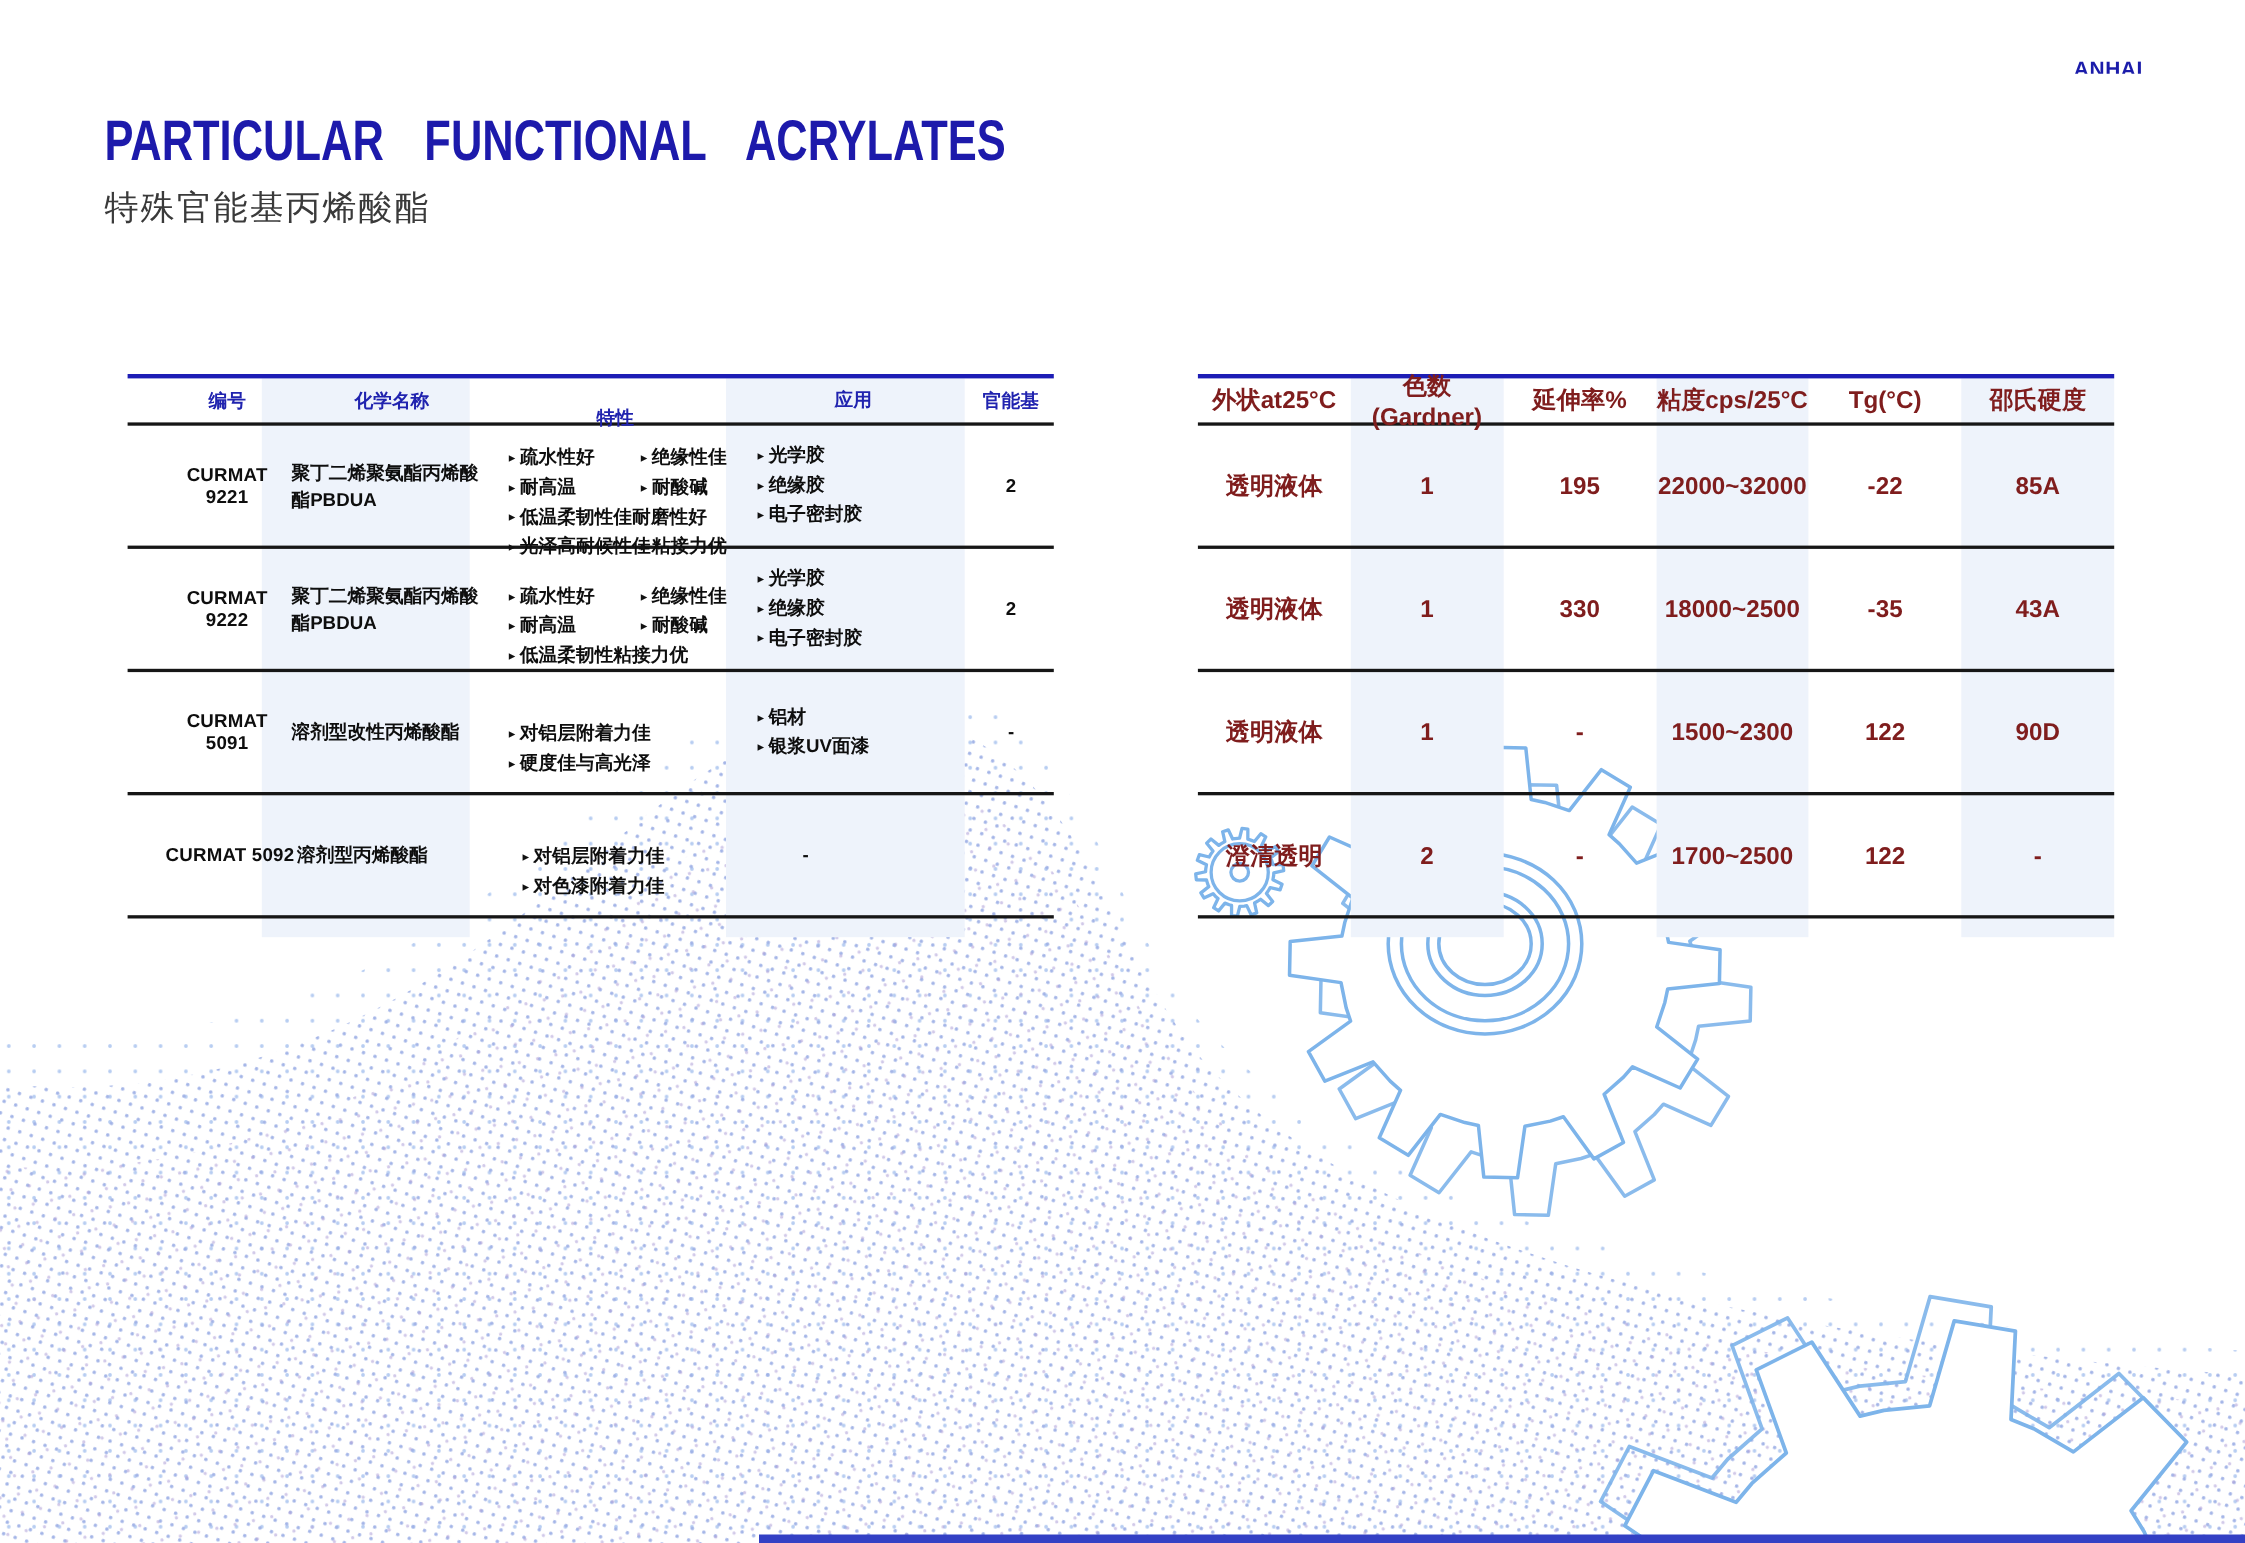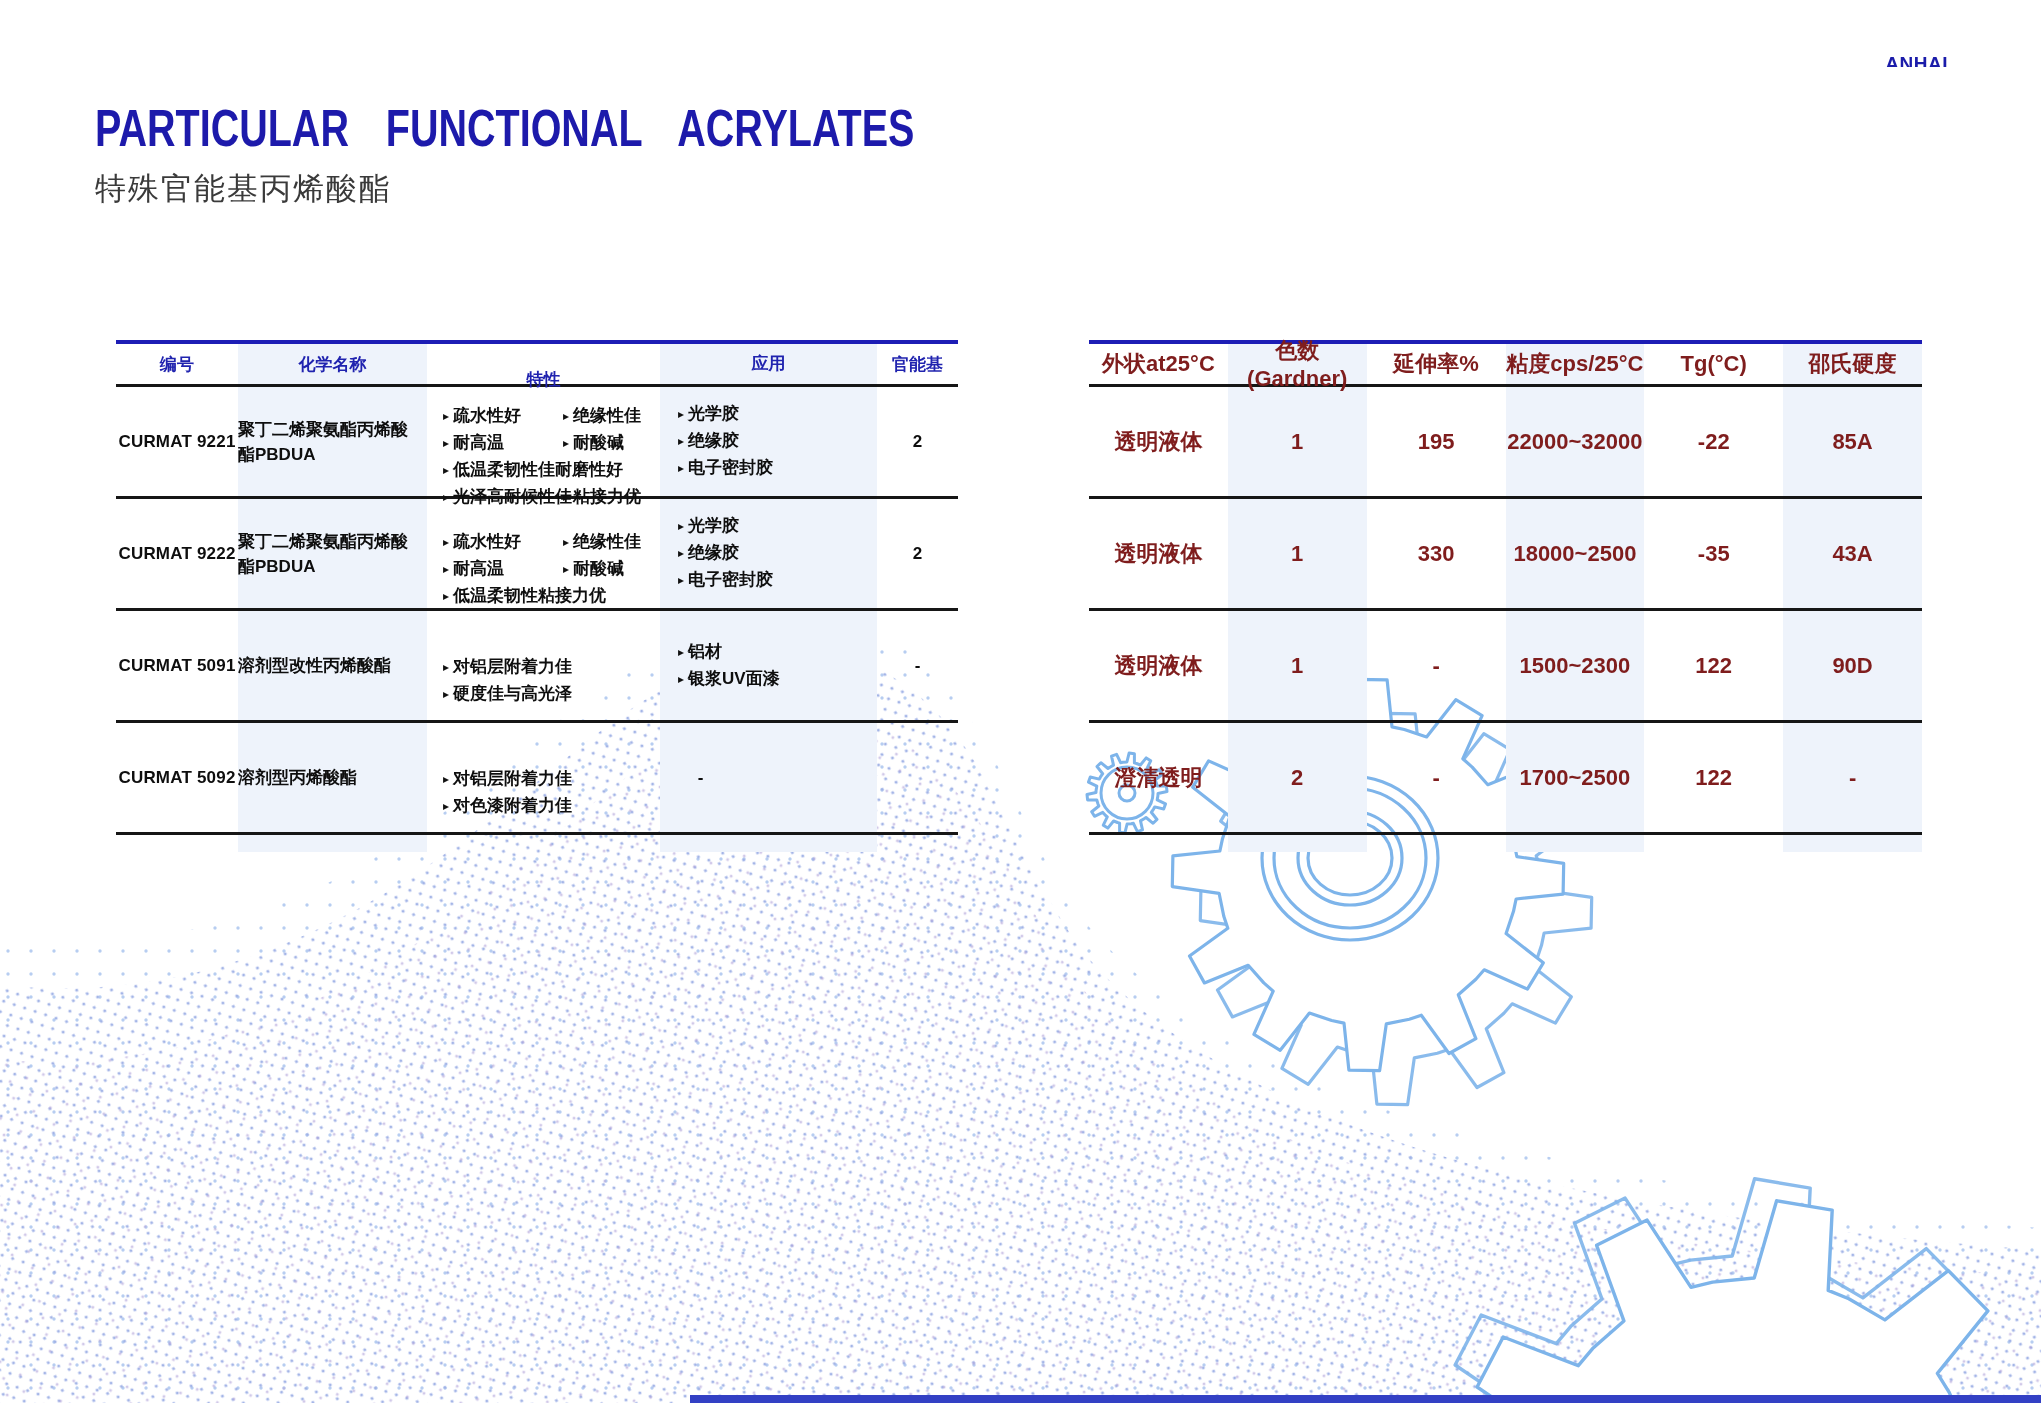--- a/index.html
+++ b/index.html
@@ -35,21 +35,21 @@
   .tbl-right .band.b2{left:50%;}
   .tbl-right .band.b3{left:83.333%;}
   .thead,.trow{position:relative;z-index:1;display:flex;box-sizing:border-box;}
   .thead{
     height:47px;align-items:center;
     border-top:4px solid #1d1db5;border-bottom:3px solid #161616;
   }
   .trow{height:112px;align-items:center;border-bottom:3px solid #161616;}
   .hc{font-size:17px;font-weight:700;color:#2023af;text-align:center;}
   
-  .tbl-left .c1{width:122px;}
+  .tbl-left .c1{width:122px;margin-left:32px;}
   .tbl-left .c2{width:189px;}
   .tbl-left .c3{width:233px;margin-top:31px;}
   .tbl-left .c4{width:217px;}
   .tbl-left .c5{width:81px;}
   .tbl-right .rc{flex:1 1 0;text-align:center;}
   .c{box-sizing:border-box;font-size:17px;color:#0e0e0e;font-weight:600;}
   .c1{text-align:center;font-weight:700;letter-spacing:.2px;}
   .c2{padding-right:10px;line-height:25px;}
   .c3{padding-left:16px;padding-right:4px;line-height:26px;}
   .c4{padding-left:18px;padding-right:20px;line-height:26px;}

